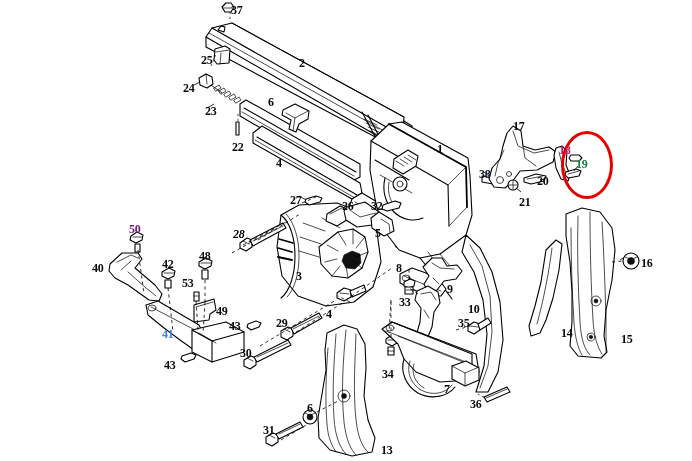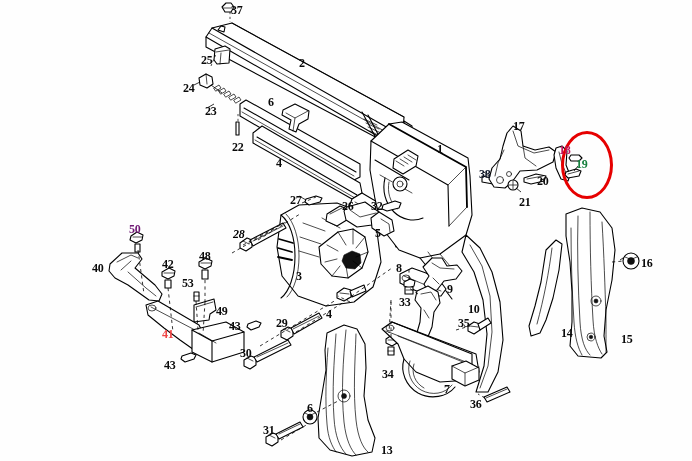--- a/index.html
+++ b/index.html
@@ -494,21 +494,21 @@
       <span class="plabel lg" style="left: 371px; top: 200px; color: rgb(10, 10, 10);">32</span>
       <span class="plabel lg" style="left: 375px; top: 227px; color: rgb(10, 10, 10);">5</span>
       <span class="plabel lg" style="left: 233px; top: 228px; color: #000000; font-style: italic;">28</span>
       <span class="plabel lg" style="left: 296px; top: 270px; color: rgb(10, 10, 10);">3</span>
       <span class="plabel lg" style="left: 129px; top: 223px; color: #701a75;">50</span>
       <span class="plabel lg" style="left: 92px; top: 262px; color: rgb(10, 10, 10);">40</span>
       <span class="plabel lg" style="left: 162px; top: 258px; color: rgb(10, 10, 10);">42</span>
       <span class="plabel lg" style="left: 199px; top: 250px; color: rgb(10, 10, 10);">48</span>
       <span class="plabel lg" style="left: 182px; top: 277px; color: rgb(10, 10, 10);">53</span>
       <span class="plabel lg" style="left: 216px; top: 305px; color: rgb(10, 10, 10);">49</span>
-      <span class="plabel lg" style="left: 162px; top: 328px; color: #ef4444; text-align: right;">41</span>
+      <span class="plabel lg" style="left: 162px; top: 328px; color: #3b82f6; text-align: right;">41</span>
       <span class="plabel lg" style="left: 229px; top: 320px; color: rgb(10, 10, 10);">43</span>
       <span class="plabel lg" style="left: 164px; top: 359px; color: rgb(10, 10, 10);">43</span>
       <span class="plabel lg" style="left: 276px; top: 317px; color: rgb(10, 10, 10);">29</span>
       <span class="plabel lg" style="left: 240px; top: 347px; color: rgb(10, 10, 10);">30</span>
       <span class="plabel lg" style="left: 326px; top: 308px; color: rgb(10, 10, 10);">4</span>
       <span class="plabel lg" style="left: 396px; top: 262px; color: rgb(10, 10, 10);">8</span>
       <span class="plabel lg" style="left: 399px; top: 296px; color: rgb(10, 10, 10);">33</span>
       <span class="plabel lg" style="left: 447px; top: 283px; color: rgb(10, 10, 10);">9</span>
       <span class="plabel lg" style="left: 420px; top: 303px; color: rgb(10, 10, 10); padding-left: 48px;">10</span>
       <span class="plabel lg" style="left: 458px; top: 317px; color: rgb(10, 10, 10);">35</span>

